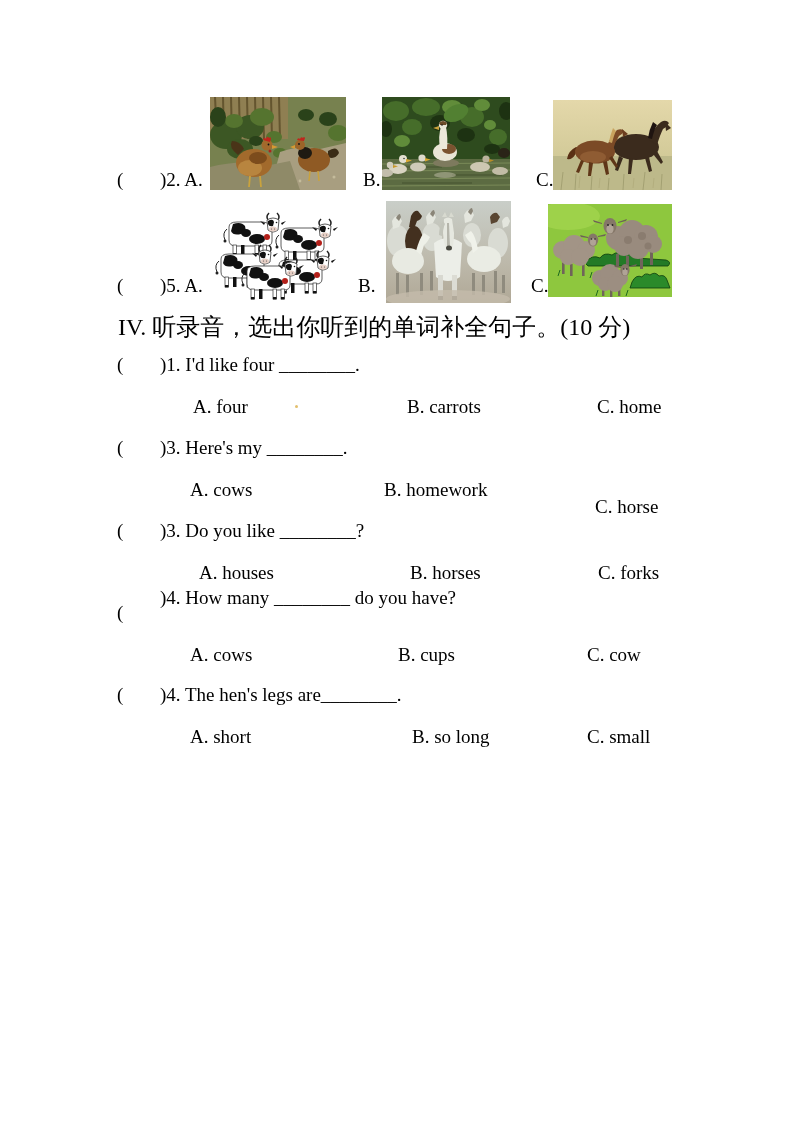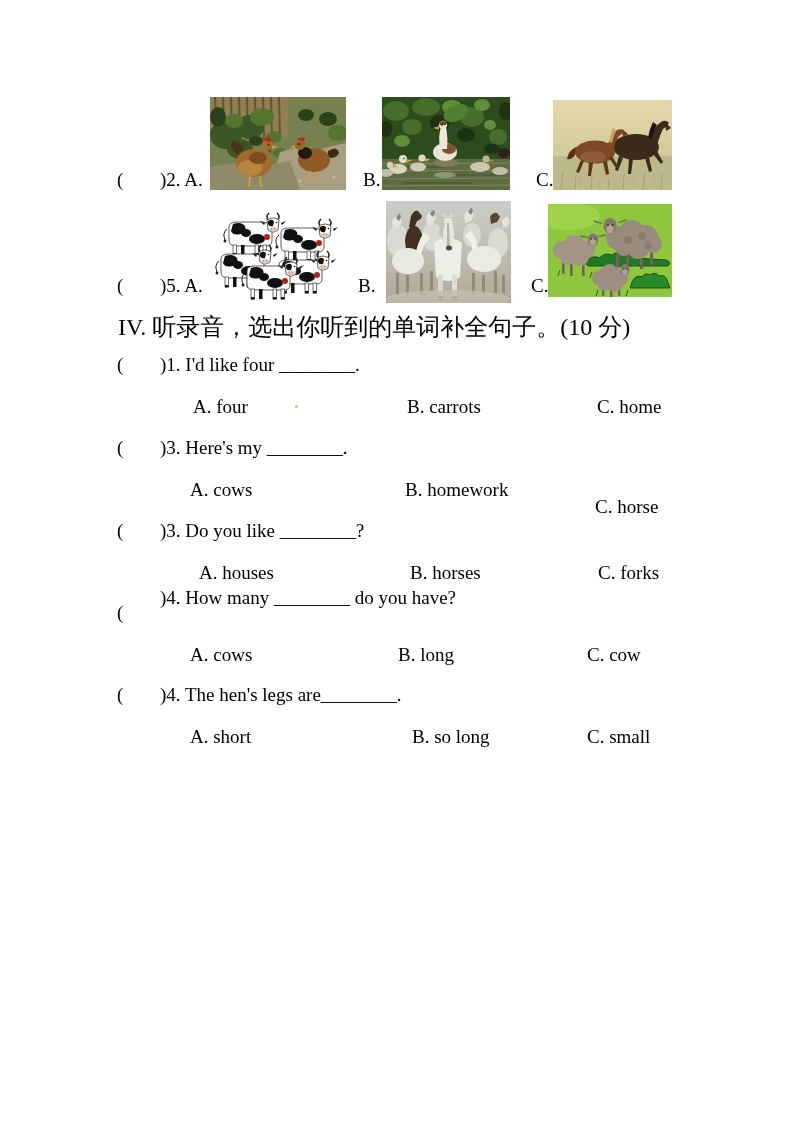--- a/index.html
+++ b/index.html
@@ -411,37 +411,37 @@
     <span class="t" style="left:193px;top:397px">A. four</span>
     <span class="t" style="left:407px;top:397px">B. carrots</span>
     <span class="t" style="left:597px;top:397px">C. home</span>
     <span class="dot" style="left:295px;top:405px;background:#d8a93c"></span>
   </div>
 
   <div>
     <span class="t" style="left:117px;top:438px">(</span>
     <span class="t" style="left:160px;top:438px">)3. Here's my ________.</span>
     <span class="t" style="left:190px;top:480px">A. cows</span>
-    <span class="t" style="left:405px;top:480px">B. homework</span>
+    <span class="t" style="left:384px;top:480px">B. homework</span>
     <span class="t" style="left:595px;top:497px">C. horse</span>
   </div>
 
   <div>
     <span class="t" style="left:117px;top:521px">(</span>
     <span class="t" style="left:160px;top:521px">)3. Do you like ________?</span>
     <span class="t" style="left:199px;top:563px">A. houses</span>
     <span class="t" style="left:410px;top:563px">B. horses</span>
     <span class="t" style="left:598px;top:563px">C. forks</span>
   </div>
 
   <div>
     <span class="t" style="left:117px;top:603px">(</span>
     <span class="t" style="left:160px;top:588px">)4. How many ________ do you have?</span>
     <span class="t" style="left:190px;top:645px">A. cows</span>
-    <span class="t" style="left:398px;top:645px">B. long</span>
+    <span class="t" style="left:398px;top:645px">B. cups</span>
     <span class="t" style="left:587px;top:645px">C. cow</span>
   </div>
 
   <div>
     <span class="t" style="left:117px;top:685px">(</span>
     <span class="t" style="left:160px;top:685px">)4. The hen's legs are________.</span>
     <span class="t" style="left:190px;top:727px">A. short</span>
     <span class="t" style="left:412px;top:727px">B. so long</span>
     <span class="t" style="left:587px;top:727px">C. small</span>
   </div>

